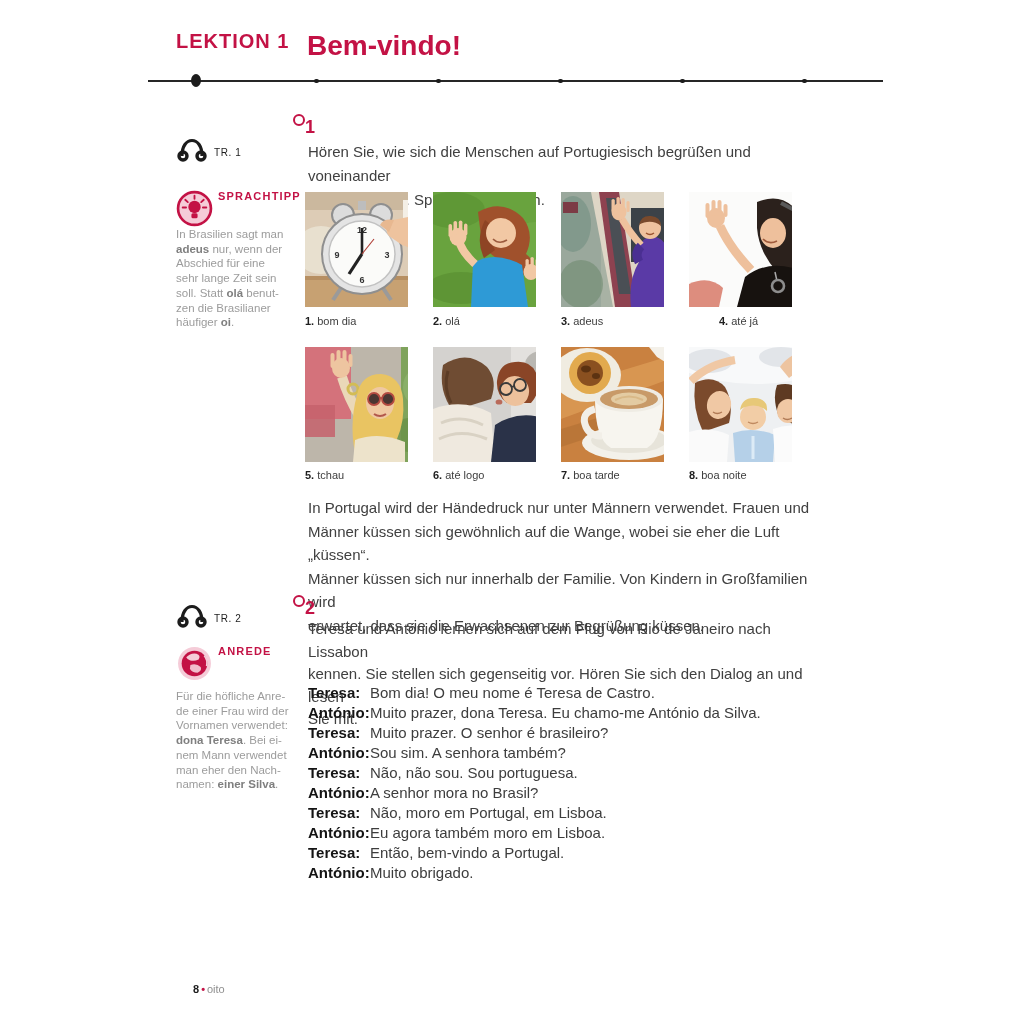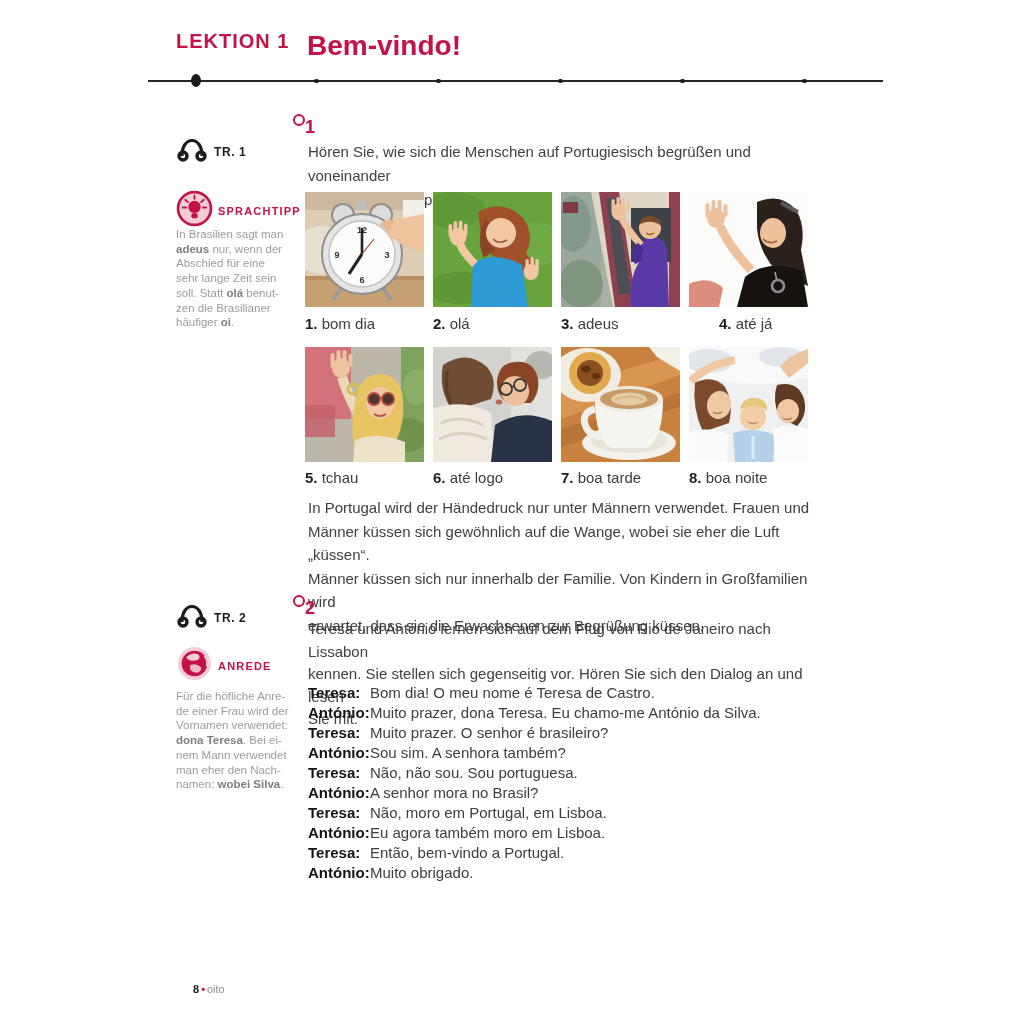--- a/index.html
+++ b/index.html
@@ -10,35 +10,35 @@
   
   .lesson-label{left:176px;top:30px;font-size:20px;font-weight:800;letter-spacing:1px;color:#c31245;}
   .lesson-title{left:307px;top:30px;font-size:28px;font-weight:700;color:#c31245;}
   .rule{left:148px;top:80px;width:735px;height:1.5px;background:#262626;}
   .dot{background:#1c1c1c;border-radius:50%;}
   .dot.big{width:10px;height:13px;top:74px;left:191px;}
   .dot.small{width:4.5px;height:4.5px;top:78.5px;}
 
   
   .track{display:flex;align-items:center;gap:7px;}
-  .track-label{font-size:12px;font-weight:700;color:#1c1c1c;letter-spacing:.6px;}
-  .tip-head{display:flex;align-items:center;gap:5px;}
+  .track-label{font-size:10px;font-weight:400;color:#1c1c1c;letter-spacing:.6px;}
+  .tip-head{display:flex;align-items:flex-start;gap:5px;}
   .tip-label{font-size:11px;font-weight:800;color:#c31245;letter-spacing:1.2px;}
   .tip-text{font-size:11.5px;line-height:14.7px;color:#9c9c9c;white-space:pre-line;width:132px;}
   .tip-text b{color:#7f7f7f;font-weight:700;}
 
   
   .ring{width:8px;height:8px;border:2.4px solid #c31245;border-radius:50%;}
   .ex-num{font-size:18px;font-weight:800;color:#c31245;}
   .para{font-size:15px;line-height:24px;color:#404040;white-space:pre-line;width:512px;}
 
   
-  .photo{width:119px;height:115px;overflow:hidden;text-align:center;}
+  .photo{width:103px;height:115px;overflow:hidden;text-align:center;}
   .photo svg{display:block;}
-  .caption{font-size:15px;color:#3d3d3d;white-space:nowrap;}
+  .caption{font-size:11px;color:#3d3d3d;white-space:nowrap;}
   .caption b{color:#1f1f1f;font-weight:800;}
 
   
   .dialog-row{display:flex;font-size:15px;line-height:20px;}
   .dialog-speaker{width:62px;font-weight:800;color:#141414;flex:none;}
   .dialog-line{color:#3d3d3d;}
 
   
   .footer{left:193px;top:983px;font-size:11px;color:#8f8f8f;}
   .footer b{color:#1c1c1c;font-weight:800;}
@@ -117,21 +117,21 @@
       </svg>
     </span>
     <span class="tip-label">ANREDE</span>
   </div>
   <div class="abs tip-text" style="left:176px;top:689px;"><span>Für die höfliche Anre-
 de einer Frau wird der
 Vornamen verwendet:
 </span><b>dona Teresa</b><span>. Bei ei-
 nem Mann verwendet
 man eher den Nach-
-namen: </span><b>wobei Silva</b><span>.</span></div>
+namen: </span><b>einer Silva</b><span>.</span></div>
 
   <div class="abs ring" style="left:293px;top:114px;"></div>
   <div class="abs ex-num" style="left:305px;top:117px;">1</div>
   <div class="abs para" style="left:308px;top:140px;">Hören Sie, wie sich die Menschen auf Portugiesisch begrüßen und voneinander
 verabschieden. Sprechen Sie nach.</div>
 
   <div class="abs photo" style="left:305px;top:192px;">
     <svg width="119" height="115" viewBox="0 0 119 115">
       <rect width="119" height="115" fill="#ddccb6"></rect>
       <rect width="119" height="18" fill="#cbb89e"></rect>

